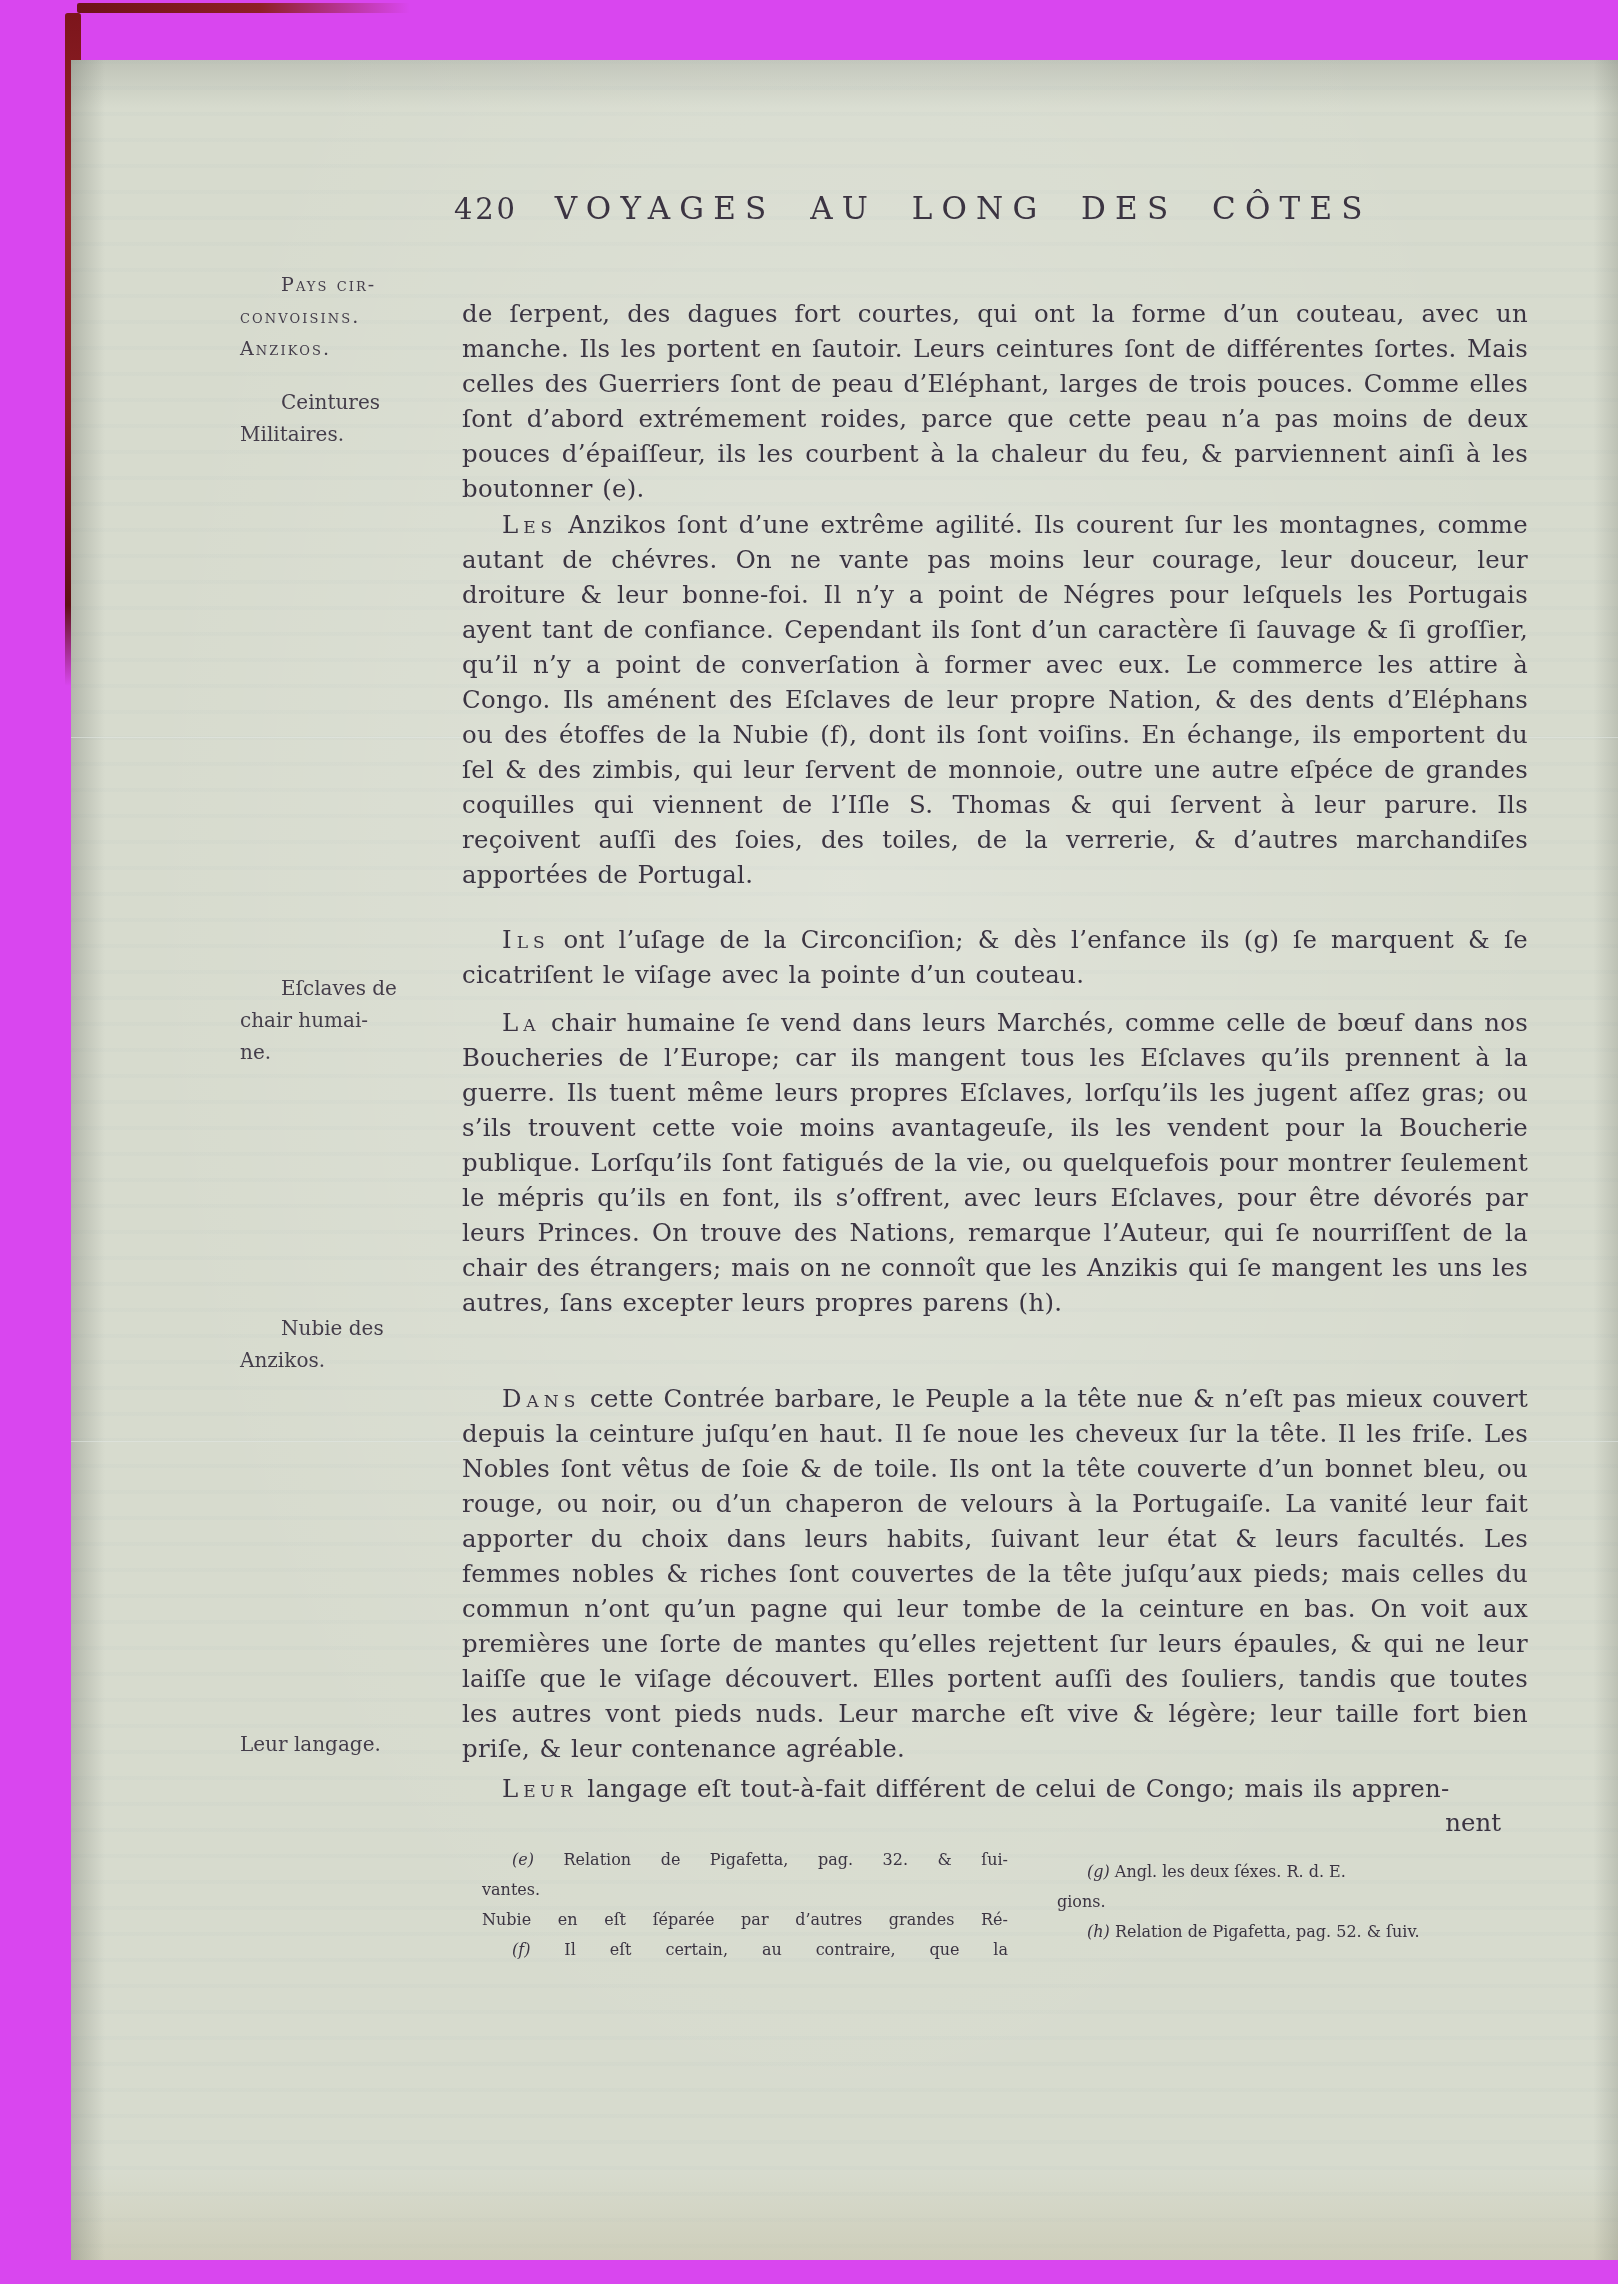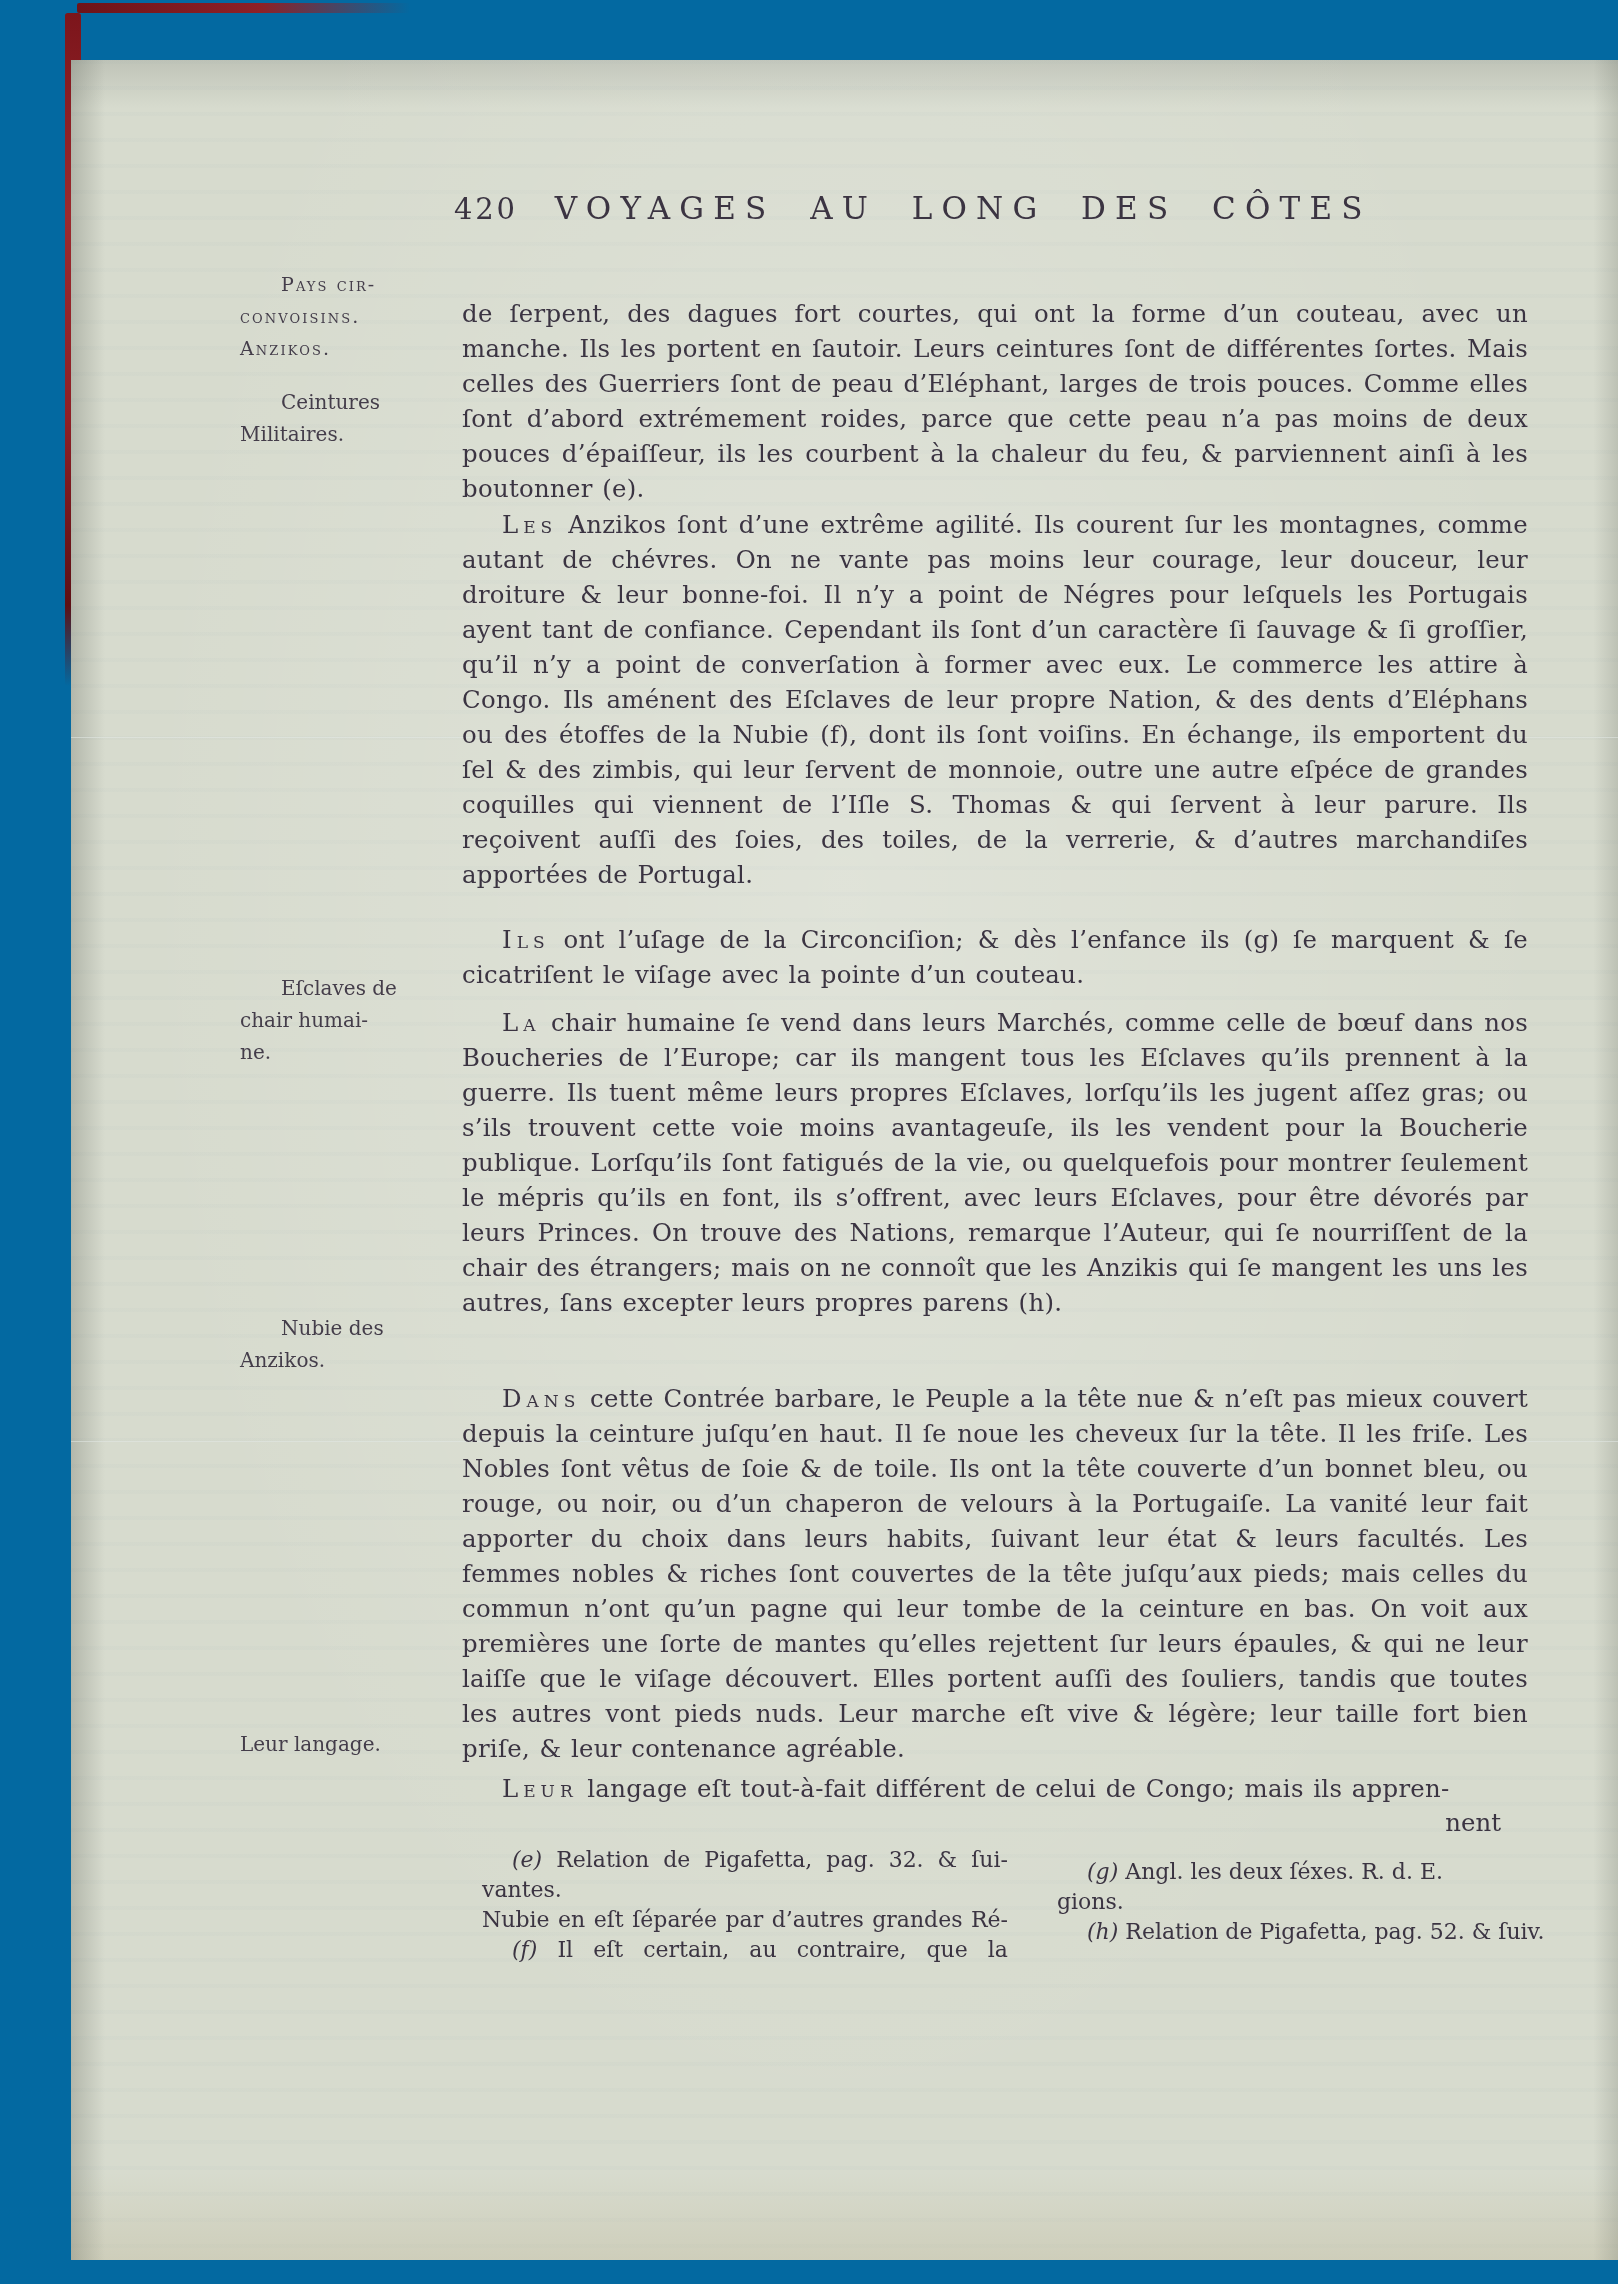--- a/index.html
+++ b/index.html
@@ -1,18 +1,18 @@
 <!DOCTYPE html>
 <html style="font-size:11.3px"><head>
 <meta charset="utf-8">
 <style>
   html,body{margin:0;padding:0;background:#080606;}
   .scan{
     position:relative;width:1618px;height:2284px;overflow:hidden;
-    background:#0369a1;
+    background:#d946ef;
     font-family:"DejaVu Serif", serif;
   }
   
   .red-edge{
     position:absolute;left:65px;top:12.8px;width:15.6px;height:673px;
     background:linear-gradient(180deg,#7c151b 0%,#9b2a2e 30%,#8e2026 60%,#5d1015 88%,rgba(40,8,10,0) 100%);
     border-radius:2.8px;
   }
   .red-top{
     position:absolute;left:77px;top:2.8px;width:333px;height:10px;
@@ -61,21 +61,21 @@
   }
   .para.indent{text-indent:40px;}
   .p0{top:196px;} .p1{top:407px;} .p2{top:822px;} .p3{top:905px;} .p4{top:1281px;} .p5{top:1671px;}
   .lead{font-variant:small-caps;letter-spacing:5px;}
   .catchword{
     position:absolute;left:0;top:1705px;width:1066px;
     font-size:24.4px;line-height:35px;text-align:right;padding-right:27px;box-sizing:border-box;
   }
 
   
-  .footnotes{position:absolute;left:0;top:0;width:1392px;height:100%;font-size:22px;line-height:30px;}
+  .footnotes{position:absolute;left:0;top:0;width:1392px;height:100%;font-size:16px;line-height:30px;}
   .fn-col{position:absolute;}
   .fn-left{left:411px;top:1785px;width:526px;}
   .fn-right{left:986px;top:1797px;width:506px;}
   .fn-line{text-align:left;}
   .fn-indent{text-indent:30px;}
   .fn-left .fn-line:nth-child(1),
   .fn-left .fn-line:nth-child(3),
   .fn-left .fn-line:nth-child(4){text-align:justify;text-align-last:justify;}
   .fn-marker{font-style:italic;}
 </style>

